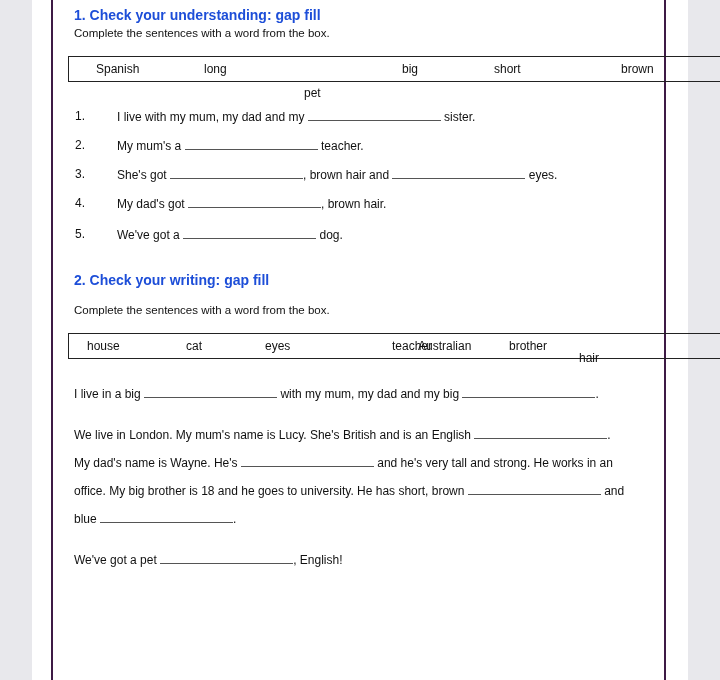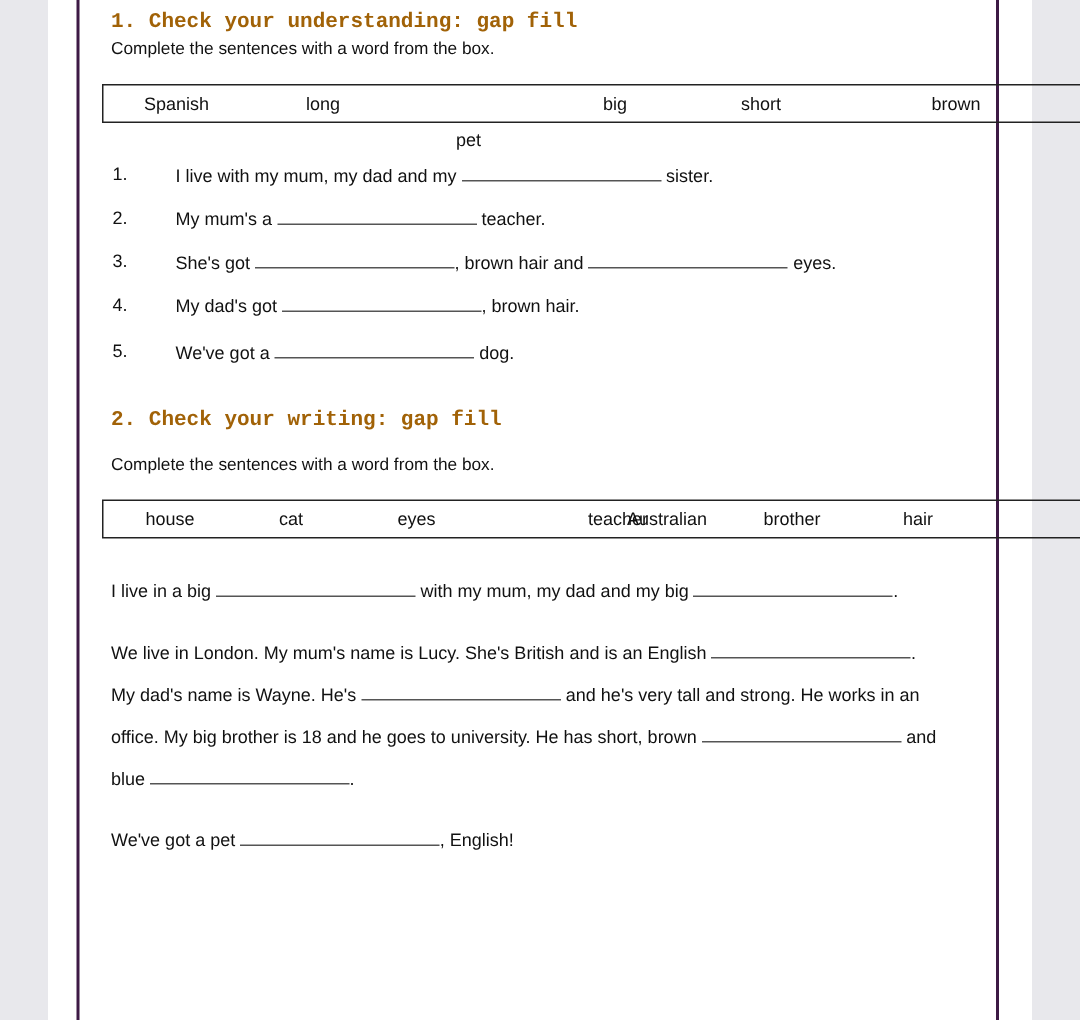--- a/index.html
+++ b/index.html
@@ -13,21 +13,21 @@
     .page {
       position: absolute; left: 32px; top: 0; width: 656px; height: 680px;
       background: #ffffff;
     }
     .frame {
       position: absolute; left: 19px; top: 0; width: 615px; height: 680px;
       border-left: 2px solid #3d1a45; border-right: 2px solid #3d1a45;
       box-sizing: border-box;
     }
     .abs { position: absolute; white-space: nowrap; }
-    .heading { font-size: 14px; font-weight: bold; color: #a16207; font-family: Liberation Mono, monospace; }
+    .heading { font-size: 14px; font-weight: bold; color: #1d4ed8; }
     .instr { font-size: 11.5px; color: #111; }
     .wordbox {
       position: absolute; left: 68px; width: 686px; height: 26px;
       border: 1.3px solid #222; box-sizing: border-box;
     }
     .word { position: absolute; top: 5px; font-size: 12px; color: #111; }
     .t { font-size: 12px; color: #111; }
     .gap {
       display: inline-block; border-bottom: 1px solid #555;
       height: 11px; vertical-align: baseline;
@@ -84,27 +84,27 @@
 <div class="abs t" style="left:117px; top:227px;">
   <span>We've got a</span>
   <span class="gap" style="width:133px;"></span>
   <span>dog.</span>
 </div>
 
 <div class="abs heading" style="left:74px; top:272px;">2. Check your writing: gap fill</div>
 <div class="abs instr" style="left:74px; top:304px;">Complete the sentences with a word from the box.</div>
 
 <div class="wordbox" style="top:333px;">
-  <span class="word" style="left:28px;">house</span>
+  <span class="word" style="left:18px;">house</span>
   <span class="word" style="left:117px;">cat</span>
   <span class="word" style="left:196px;">eyes</span>
   <span class="word" style="left:285px;margin-left:38px;">teacher</span>
   <span class="word" style="left:349px;">Australian</span>
   <span class="word" style="left:440px;">brother</span>
-  <span class="word" style="left:533px;">hair</span>
+  <span class="word" style="left:510px;margin-top:12px;">hair</span>
 </div>
 
 <div class="abs t" style="left:74px; top:386px;">
   <span>I live in a big</span>
   <span class="gap" style="width:133px;"></span>
   <span>with my mum, my dad and my big</span>
   <span class="gap" style="width:133px;"></span><span>.</span>
 </div>
 
 <div class="abs t" style="left:74px; top:427px;">

